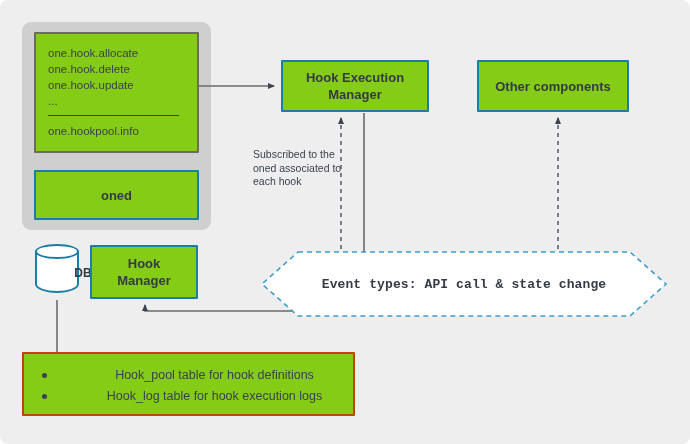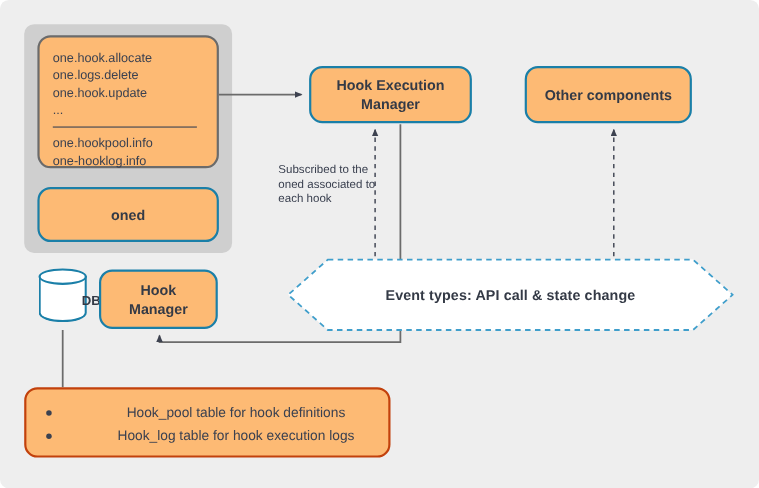--- a/index.html
+++ b/index.html
@@ -22,22 +22,22 @@
     position: absolute;
     left: 22px; top: 22px;
     width: 189px; height: 208px;
     background: #cfcfcf;
     border-radius: 9px;
   }
 
   
   .node {
     position: absolute;
-    background: #fdba74;
-    border-radius: 12px;
+    background: #84cc16;
+    border-radius: 1px;
     display: flex;
     align-items: center;
     justify-content: center;
     text-align: center;
     color: #343a46;
   }
   .node.teal   { border: 2px solid #1a7fa8; }
   .node.grey   { border: 2px solid #6b6b6b; }
   .node.dark   { border: 2px solid #c2410c; }
 
@@ -157,22 +157,22 @@
     left: 253px; top: 148px;
     width: 90px;
     font-size: 10.5px;
     line-height: 13.5px;
     color: #3b4150;
   }
 
   
   #event-banner {
     position: absolute;
-    left: 258px; top: 232px;
-    width: 412px; height: 72px;
+    left: 258px; top: 248px;
+    width: 412px; height: 72px; font-family: Liberation Mono, monospace;
   }
   #event-banner svg { display: block; }
   #event-banner .banner-label {
     position: absolute;
     left: 0; top: 0;
     width: 412px; height: 72px;
     display: flex;
     align-items: center;
     justify-content: center;
     font-size: 13px;
@@ -212,26 +212,25 @@
 
     <path d="M558,249 L558,118" stroke="#3d4250" stroke-width="1.3" fill="none" stroke-dasharray="4 4" marker-end="url(#arrow-dark)"></path>
 
     <path d="M364,113 L364,311 L145,311 L145,305" stroke="#6b6b6b" stroke-width="1.6" fill="none" marker-end="url(#arrow-grey)"></path>
 
     <path d="M57,300 L57,352" stroke="#6b6b6b" stroke-width="1.6" fill="none"></path>
   </svg>
 
   <div class="node grey" id="hook-list">
     <div class="row">one.hook.allocate</div>
-    <div class="row">one.logs.delete</div>
+    <div class="row">one.hook.delete</div>
     <div class="row">one.hook.update</div>
     <div class="row">...</div>
     <div class="divider"></div>
     <div class="row">one.hookpool.info</div>
-    <div class="row">one-hooklog.info</div>
   </div>
 
   <div class="node teal" id="oned-node">
     <span>oned</span>
   </div>
 
   <div id="db-node">
     <div class="cyl-body"></div>
     <div class="cyl-top"></div>
     <div class="cyl-label">DB</div>

